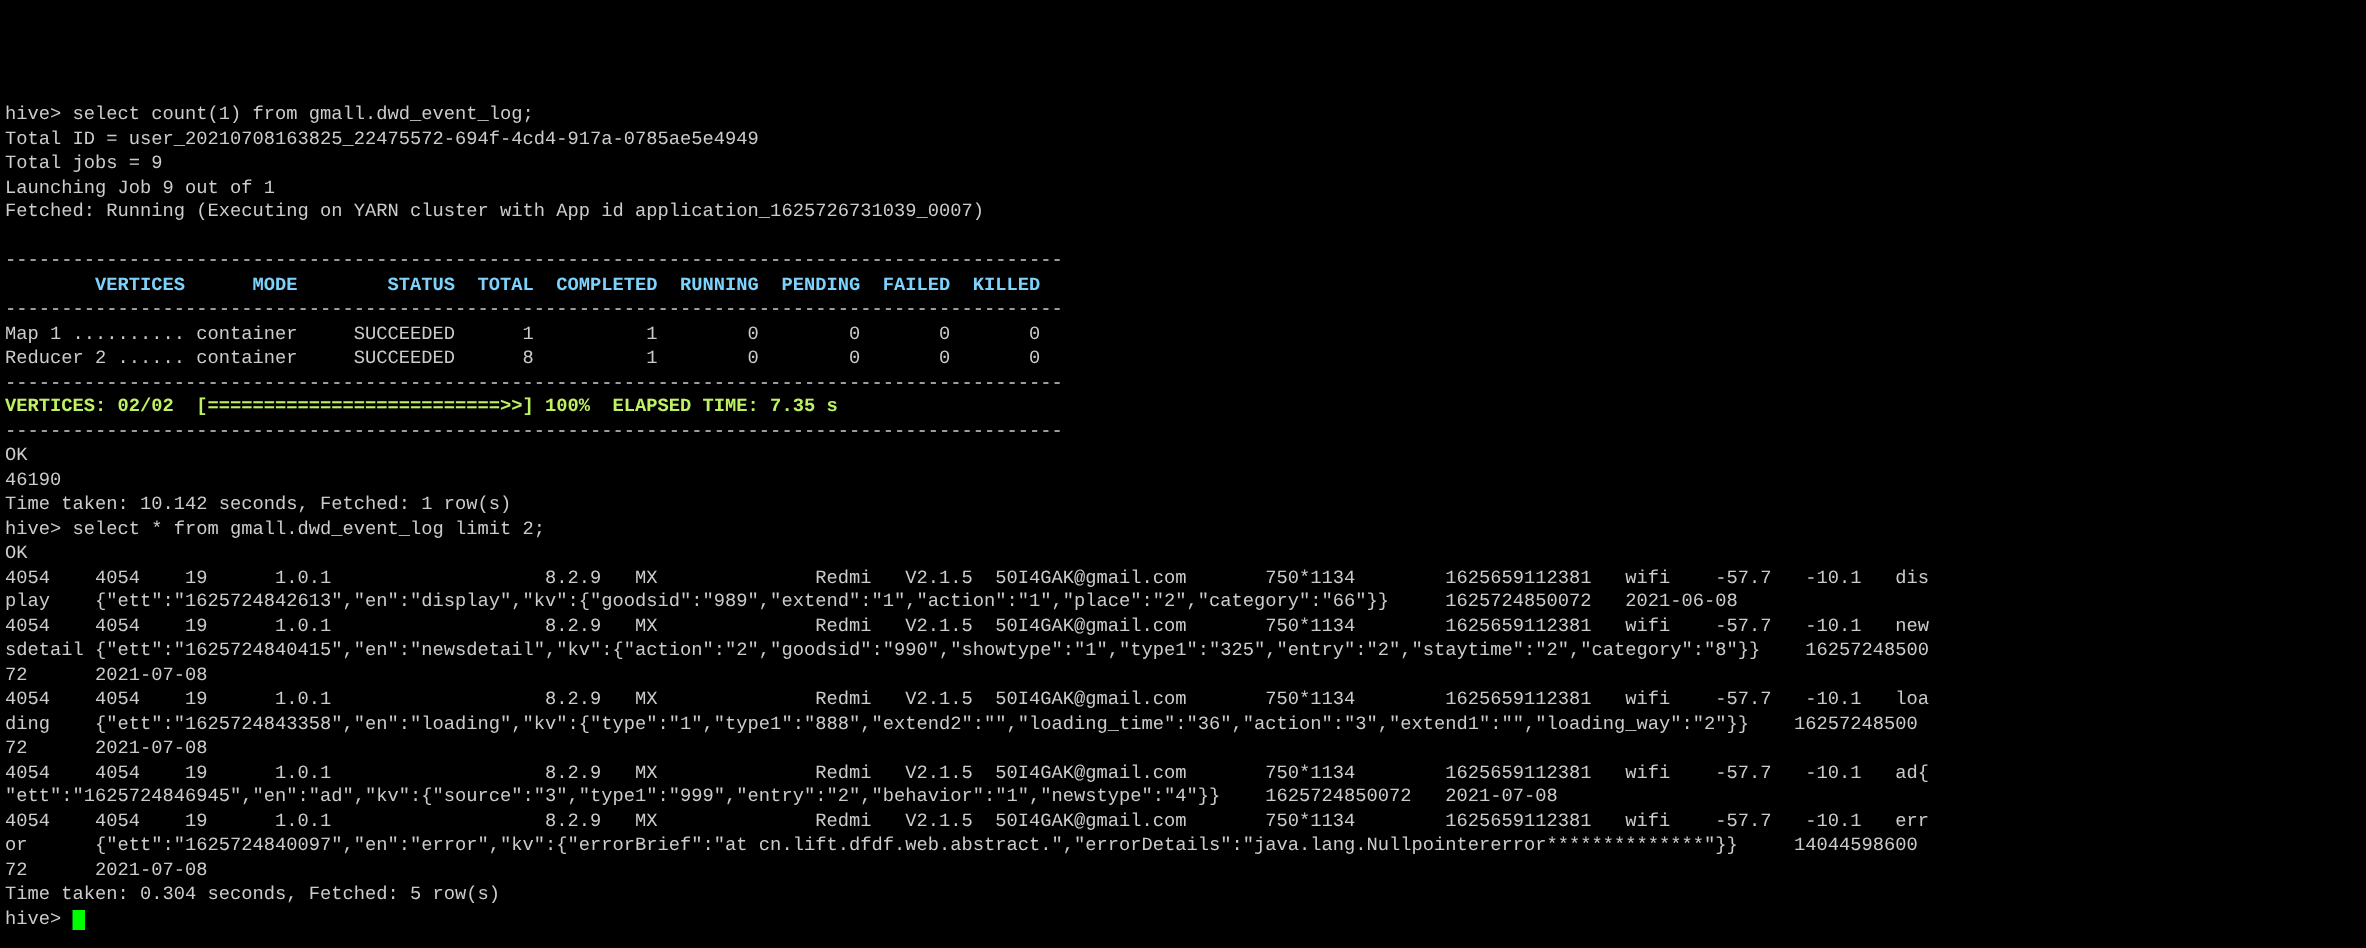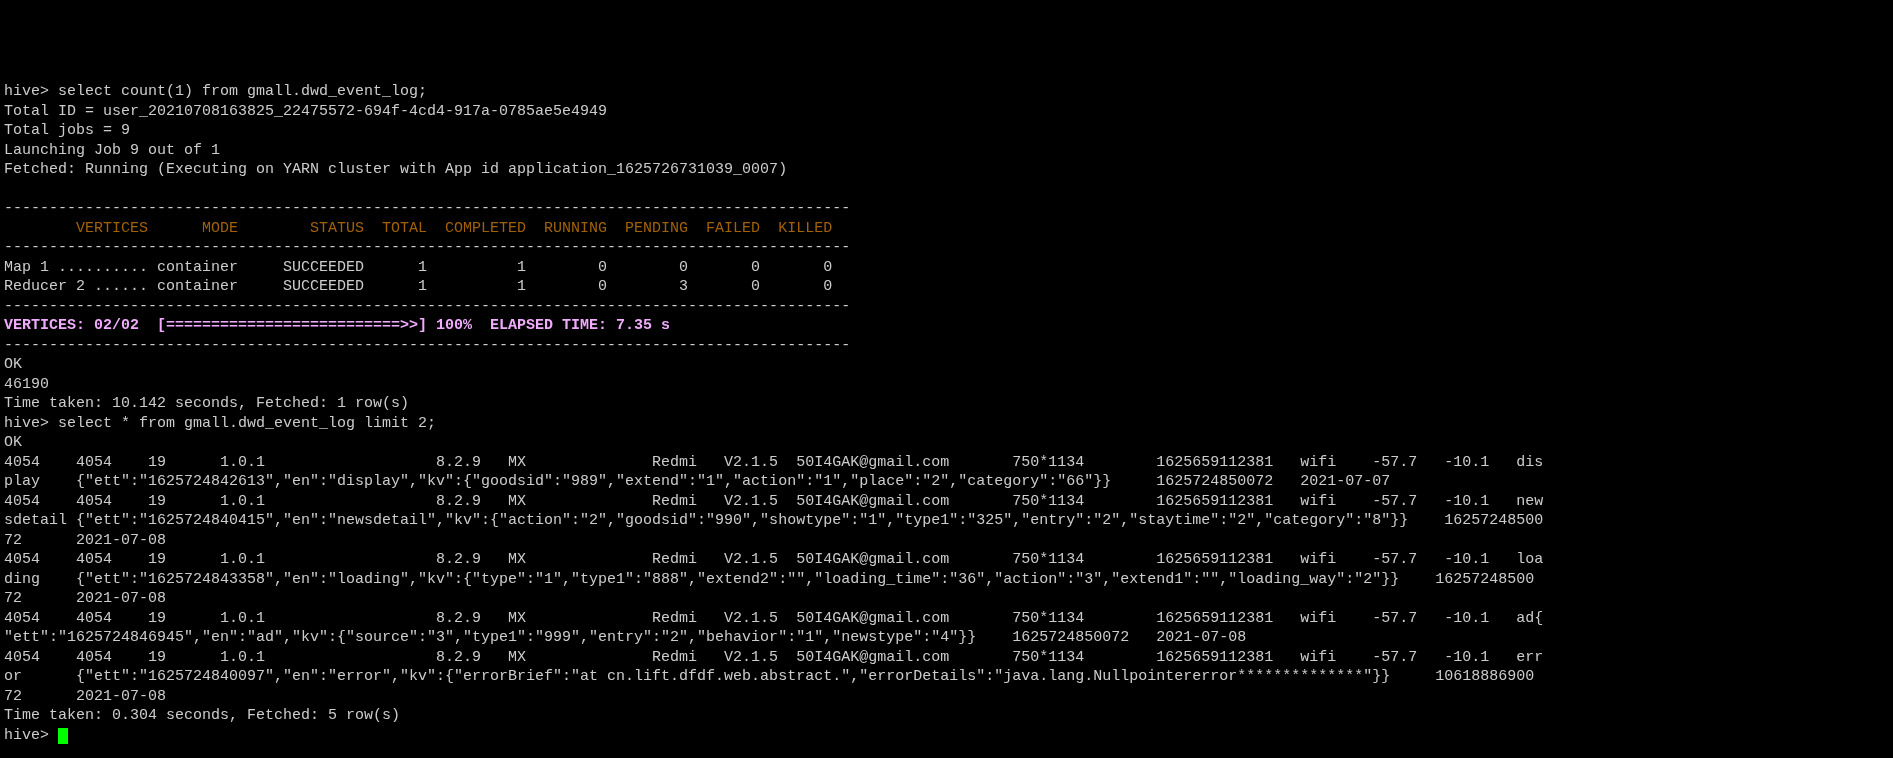--- a/index.html
+++ b/index.html
@@ -7,25 +7,25 @@
       color: #cccccc;
       font-family: 'Courier New', Consolas, monospace;
       font-size: 15px;
       line-height: 1.3;
       margin: 0;
       padding: 4px;
       white-space: pre;
       overflow-x: auto;
     }
     .cyan-text {
-      color: #a16207;
-      font-weight: normal;
+      color: #7dd3fc;
+      font-weight: bold;
     }
     .red-text {
-      color: #f0abfc;
+      color: #bef264;
       font-weight: bold;
     }
     .cursor {
       background-color: #00ff00;
       color: #00ff00;
       display: inline-block;
       width: 10px;
       height: 16px;
       vertical-align: text-bottom;
     }
@@ -41,39 +41,39 @@
 <div class="terminal-output"><span>hive&gt; </span><span>select count(1) from gmall.dwd_event_log;</span>
 <span>Total ID = user_20210708163825_22475572-694f-4cd4-917a-0785ae5e4949</span>
 <span>Total jobs = 9</span>
 <span>Launching Job 9 out of 1</span>
 <span>Fetched: Running (Executing on YARN cluster with App id application_1625726731039_0007)</span>
 
 <span>----------------------------------------------------------------------------------------------</span>
 <span class="cyan-text">        VERTICES      MODE        STATUS  TOTAL  COMPLETED  RUNNING  PENDING  FAILED  KILLED</span>
 <span>----------------------------------------------------------------------------------------------</span>
 <span>Map 1 .......... container     SUCCEEDED      1          1        0        0       0       0</span>
-<span>Reducer 2 ...... container     SUCCEEDED      1          1        0        3       0       0</span>
+<span>Reducer 2 ...... container     SUCCEEDED      8          1        0        0       0       0</span>
 <span>----------------------------------------------------------------------------------------------</span>
 <span class="red-text">VERTICES: 02/02  [==========================&gt;&gt;] 100%  ELAPSED TIME: 7.35 s</span>
 <span>----------------------------------------------------------------------------------------------</span>
 <span>OK</span>
 <span>46190</span>
 <span>Time taken: 10.142 seconds, Fetched: 1 row(s)</span>
 <span>hive&gt; </span><span>select * from gmall.dwd_event_log limit 2;</span>
 <span>OK</span>
 <span>4054    4054    19      1.0.1                   8.2.9   MX              Redmi   V2.1.5  50I4GAK@gmail.com       750*1134        1625659112381   wifi    -57.7   -10.1   dis</span>
-<span>play    {"ett":"1625724842613","en":"display","kv":{"goodsid":"989","extend":"1","action":"1","place":"2","category":"66"}}     1625724850072   2021-07-07</span>
+<span>play    {"ett":"1625724842613","en":"display","kv":{"goodsid":"989","extend":"1","action":"1","place":"2","category":"66"}}     1625724850072   2021-06-08</span>
 <span>4054    4054    19      1.0.1                   8.2.9   MX              Redmi   V2.1.5  50I4GAK@gmail.com       750*1134        1625659112381   wifi    -57.7   -10.1   new</span>
 <span>sdetail {"ett":"1625724840415","en":"newsdetail","kv":{"action":"2","goodsid":"990","showtype":"1","type1":"325","entry":"2","staytime":"2","category":"8"}}    16257248500</span>
 <span>72      2021-07-08</span>
 <span>4054    4054    19      1.0.1                   8.2.9   MX              Redmi   V2.1.5  50I4GAK@gmail.com       750*1134        1625659112381   wifi    -57.7   -10.1   loa</span>
 <span>ding    {"ett":"1625724843358","en":"loading","kv":{"type":"1","type1":"888","extend2":"","loading_time":"36","action":"3","extend1":"","loading_way":"2"}}    16257248500</span>
 <span>72      2021-07-08</span>
 <span>4054    4054    19      1.0.1                   8.2.9   MX              Redmi   V2.1.5  50I4GAK@gmail.com       750*1134        1625659112381   wifi    -57.7   -10.1   ad{</span>
 <span>"ett":"1625724846945","en":"ad","kv":{"source":"3","type1":"999","entry":"2","behavior":"1","newstype":"4"}}    1625724850072   2021-07-08</span>
 <span>4054    4054    19      1.0.1                   8.2.9   MX              Redmi   V2.1.5  50I4GAK@gmail.com       750*1134        1625659112381   wifi    -57.7   -10.1   err</span>
-<span>or      {"ett":"1625724840097","en":"error","kv":{"errorBrief":"at cn.lift.dfdf.web.abstract.","errorDetails":"java.lang.Nullpointererror**************"}}     10618886900</span>
+<span>or      {"ett":"1625724840097","en":"error","kv":{"errorBrief":"at cn.lift.dfdf.web.abstract.","errorDetails":"java.lang.Nullpointererror**************"}}     14044598600</span>
 <span>72      2021-07-08</span>
 <span>Time taken: 0.304 seconds, Fetched: 5 row(s)</span>
 <span>hive&gt; </span><span class="cursor"> </span></div>
 
 
 
 
 </body></html>

